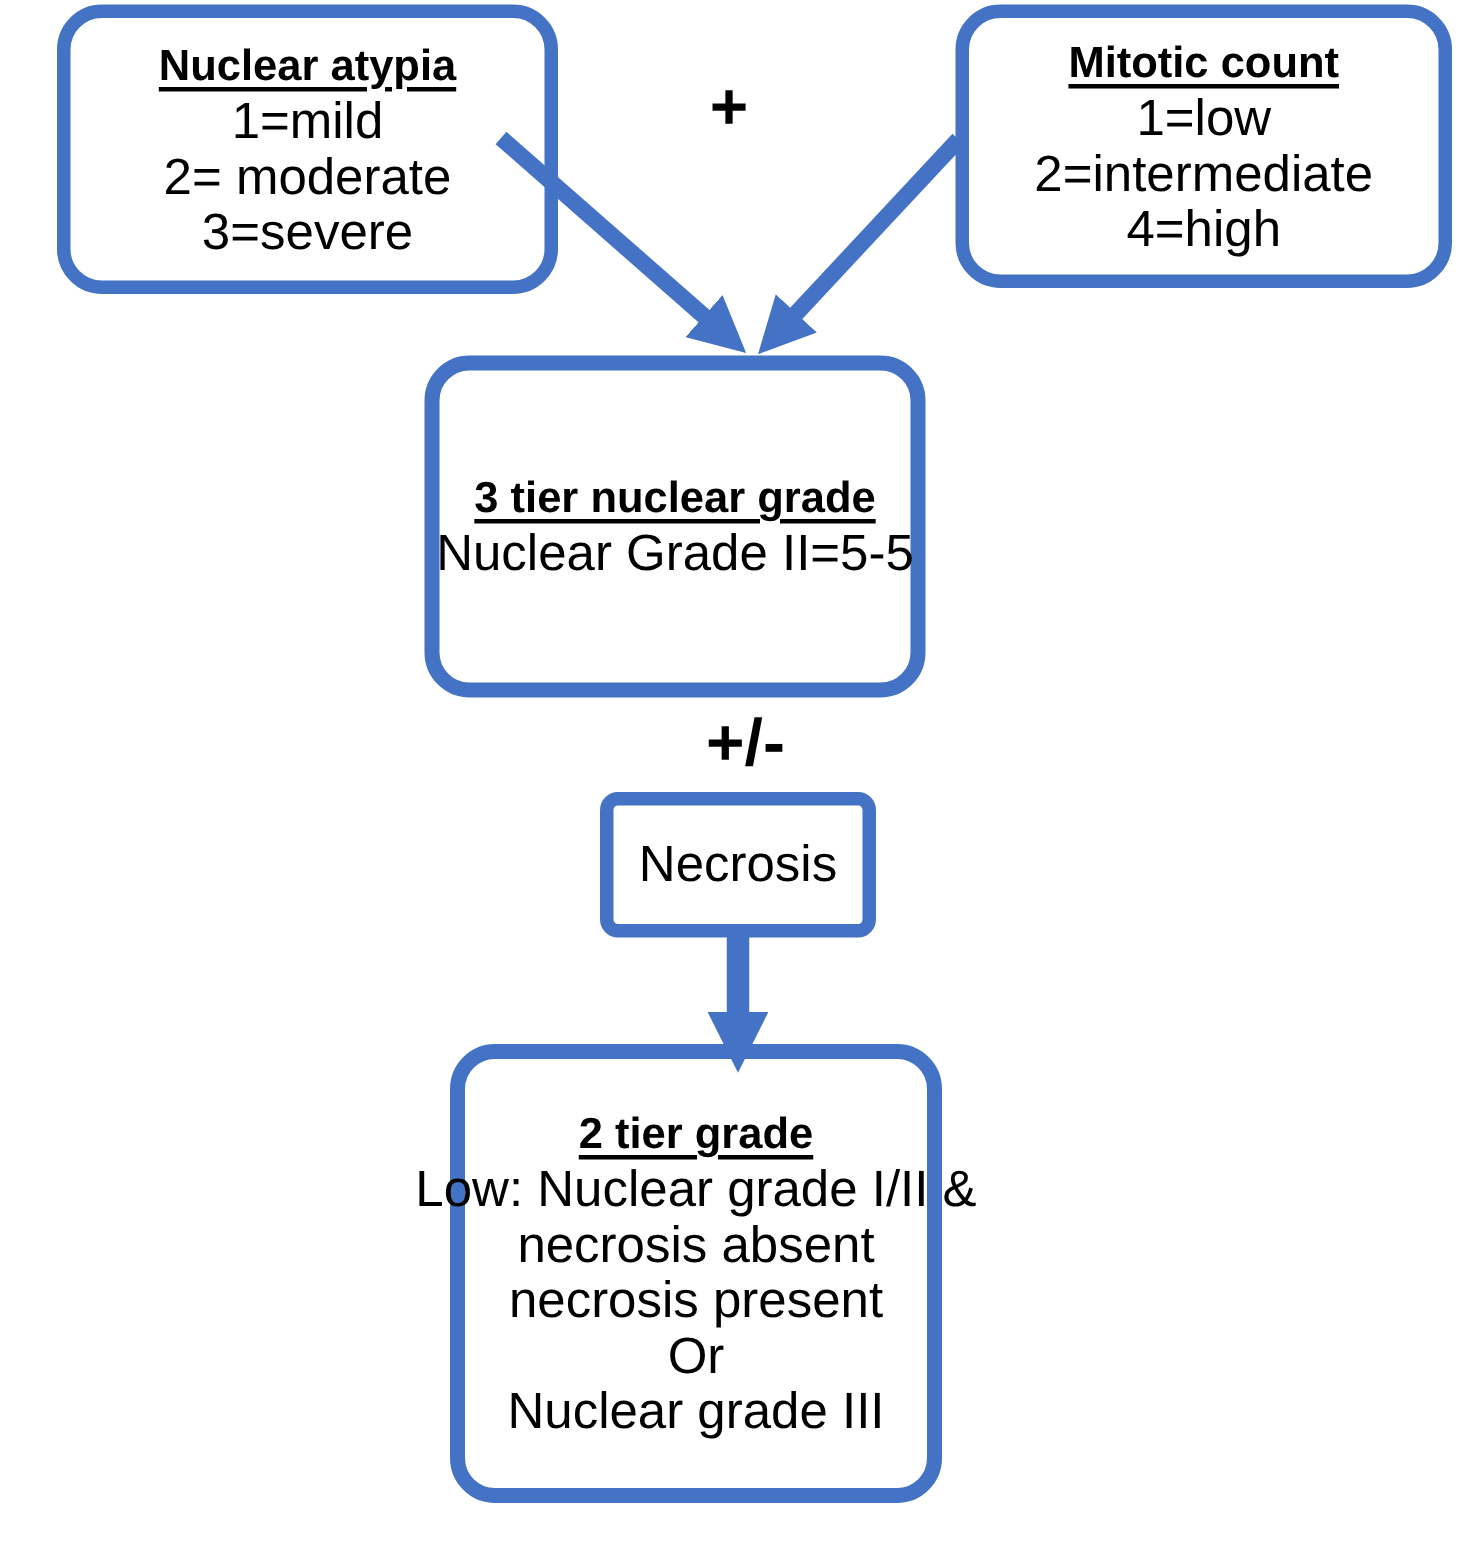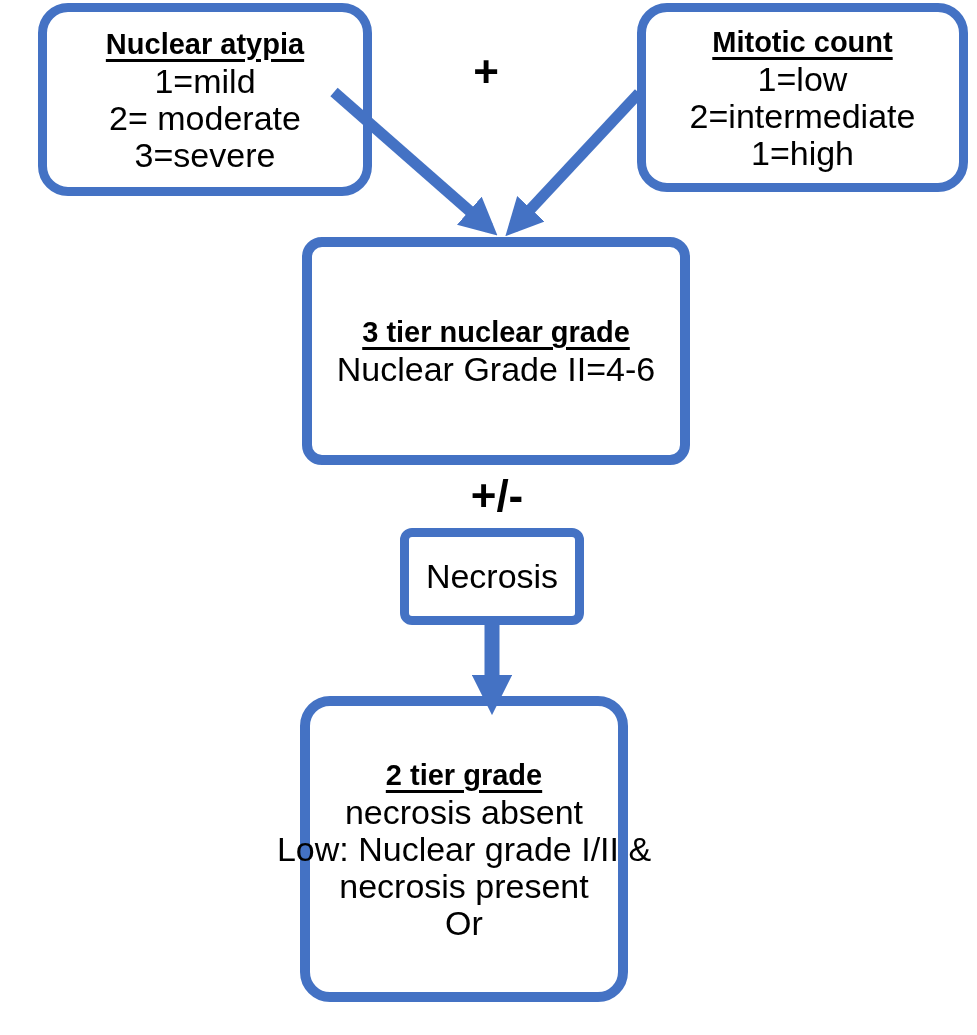--- a/index.html
+++ b/index.html
@@ -42,21 +42,21 @@
   .operator {
     position: absolute;
     font-weight: 700;
     font-size: 44px;
     line-height: 1;
     text-align: center;
     z-index: 2;
   }
   #box-nuclear-atypia { left: 2px;   top: 3px;   width: 334px; height: 193px; margin-left: 36px; }
   #box-mitotic-count  { left: 637px; top: 3px;   width: 331px; height: 189px; }
-  #box-three-tier     { left: 302px; top: 237px; width: 388px; height: 228px; border-width: 10px; border-radius: 20px; }
+  #box-three-tier     { left: 283px; top: 237px; width: 334px; height: 228px; border-width: 10px; }
   #box-necrosis       { left: 400px; top: 528px; width: 184px; height: 97px;  border-radius: 12px; }
   #box-two-tier       { left: 300px; top: 696px; width: 328px; height: 306px; border-width: 10px; }
   #op-plus       { left: 446px; top: 50px;  width: 80px; }
   #op-plus-minus { left: 437px; top: 474px; width: 120px; }
   #arrows {
     position: absolute; left: 0; top: 0;
     width: 977px; height: 1035px;
     pointer-events: none;
     z-index: 3;
   }
@@ -72,40 +72,41 @@
   <div class="line">2= moderate</div>
   <div class="line">3=severe</div>
 </div>
 
 <div class="operator" id="op-plus">+</div>
 
 <div class="box" id="box-mitotic-count">
   <div class="title">Mitotic count</div>
   <div class="line">1=low</div>
   <div class="line">2=intermediate</div>
-  <div class="line">1=high</div>
+  <div class="line">4=high</div>
 </div>
 
 <div class="box" id="box-three-tier">
   <div class="title">3 tier nuclear grade</div>
-  <div class="line">Nuclear Grade II=4-6</div>
+  <div class="line">Nuclear Grade II=5-5</div>
 </div>
 
 <div class="operator" id="op-plus-minus">+/-</div>
 
 <div class="box" id="box-necrosis">
   <div class="line">Necrosis</div>
 </div>
 
 <div class="box" id="box-two-tier">
   <div class="title">2 tier grade</div>
+  <div class="line">Low: Nuclear grade I/II &amp;</div>
   <div class="line">necrosis absent</div>
-  <div class="line">Low: Nuclear grade I/II &amp;</div>
   <div class="line">necrosis present</div>
   <div class="line">Or</div>
+  <div class="line">Nuclear grade III</div>
 </div>
 
 <svg id="arrows" width="977" height="1035" viewBox="0 0 977 1035" xmlns="http://www.w3.org/2000/svg">
   <defs>
     <marker id="ah" viewBox="0 0 10 10" refX="7" refY="5" markerWidth="3.4" markerHeight="3.4" orient="auto-start-reverse" markerUnits="strokeWidth">
       <path class="head" d="M0,0 L10,5 L0,10 z"></path>
     </marker>
     <marker id="ahv" viewBox="0 0 10 10" refX="7" refY="5" markerWidth="2.7" markerHeight="2.7" orient="auto-start-reverse" markerUnits="strokeWidth">
       <path class="head" d="M0,0 L10,5 L0,10 z"></path>
     </marker>

